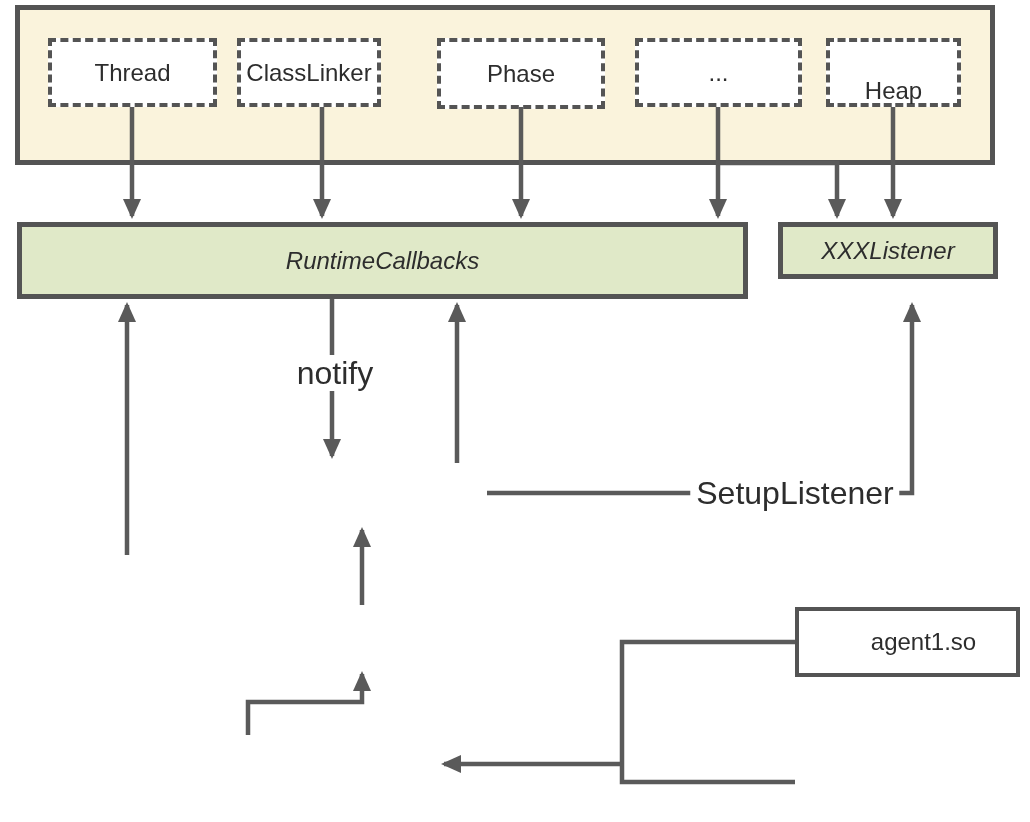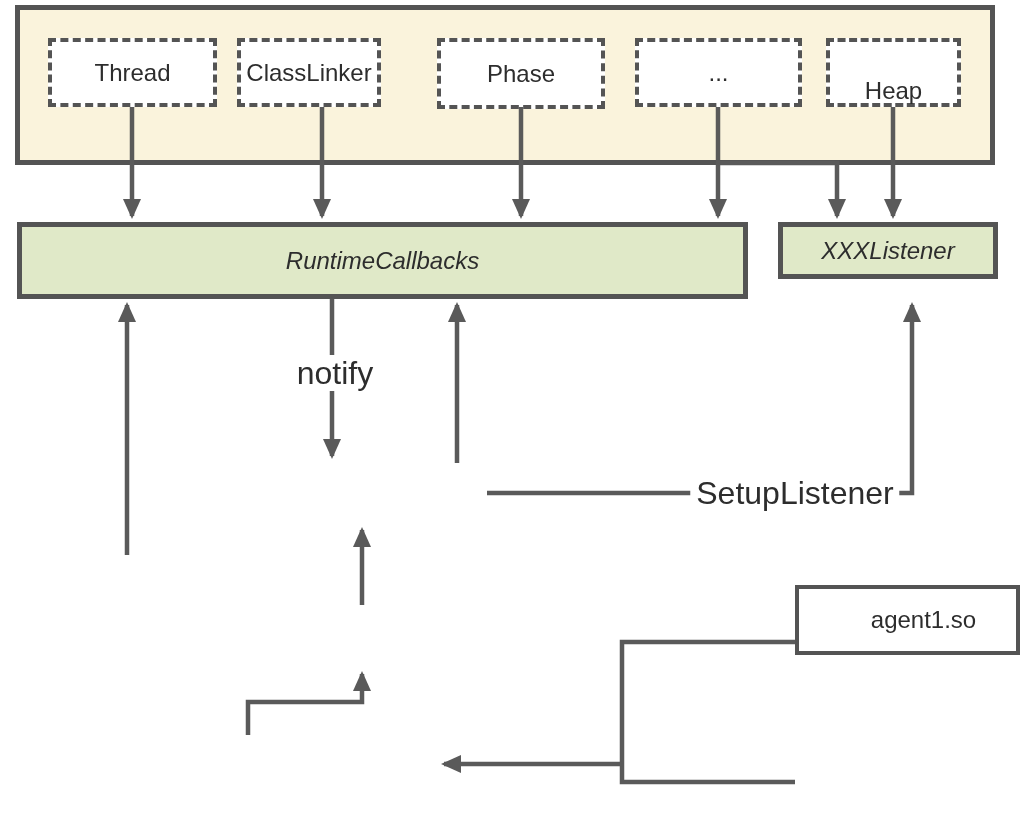--- a/index.html
+++ b/index.html
@@ -63,21 +63,21 @@
     left: 7px; top: 423px; width: 515px; height: 387px;
     background: var(--blue-fill);
     border: 5px solid var(--border);
   }
   
   .m-eventhandler { left: 223px; top: 35px;  width: 252px; height: 60px; }
   .m-xxxutil      { left: 25px;  top: 127px; width: 178px; height: 60px; }
   .m-artjvmtienv  { left: 253px; top: 177px; width: 170px; height: 62px; }
   .m-jvmtih       { left: 35px;  top: 307px; width: 390px; height: 58px; }
 
-  .b-agent1 { left: 795px; top: 585px; width: 225px; height: 70px; padding-left: 32px; }
+  .b-agent1 { left: 795px; top: 607px; width: 225px; height: 70px; padding-left: 32px; }
   .b-agent2 { left: 795px; top: 750px; width: 225px; height: 68px; }
 
   .edges {
     position: absolute;
     left: 0; top: 0; width: 1030px; height: 822px;
     pointer-events: none;
   }
   .edge { stroke: var(--line); stroke-width: 4.5; fill: none; }
   .arrowhead { fill: var(--line); }
 

